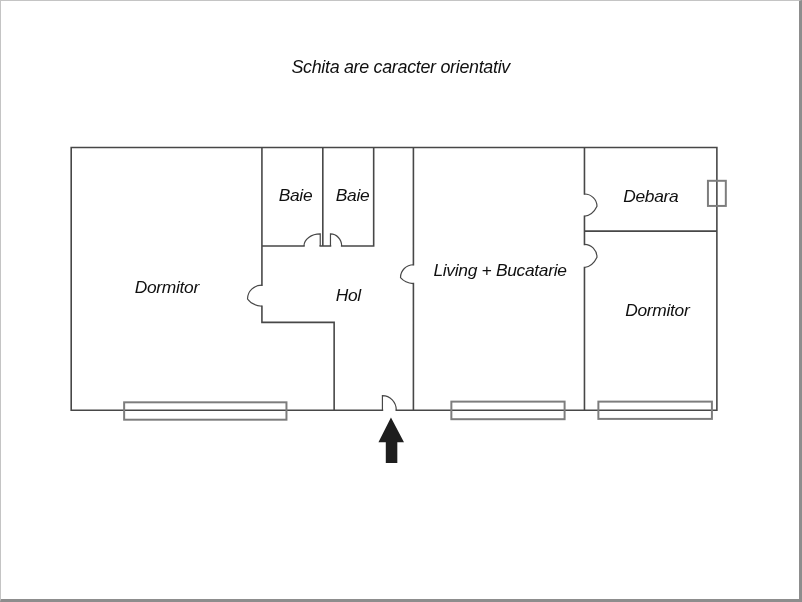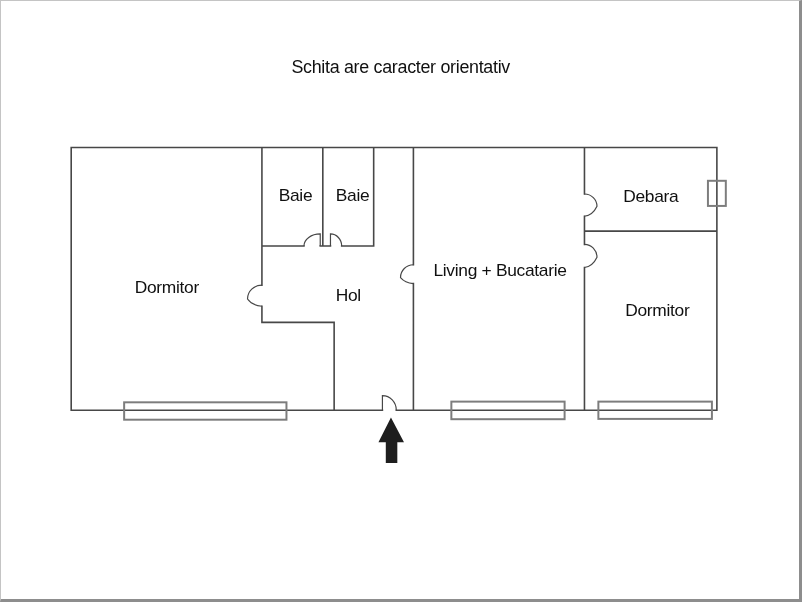--- a/index.html
+++ b/index.html
@@ -9,20 +9,21 @@
   .page{
     position:relative;
     width:802px; height:602px;
     box-sizing:border-box;
     background:#ffffff;
     border-top:1px solid #c4c4c4;
     border-left:1px solid #c4c4c4;
     border-right:3px solid #8d8d8d;
     border-bottom:3px solid #8d8d8d;
     overflow:hidden;
+    font-style:italic;
   }
   .plan-svg{
     position:absolute; top:0; left:0;
     width:798px; height:598px;
     display:block;
   }
   text{
     fill:#101010;
     letter-spacing:-0.3px;
   }

